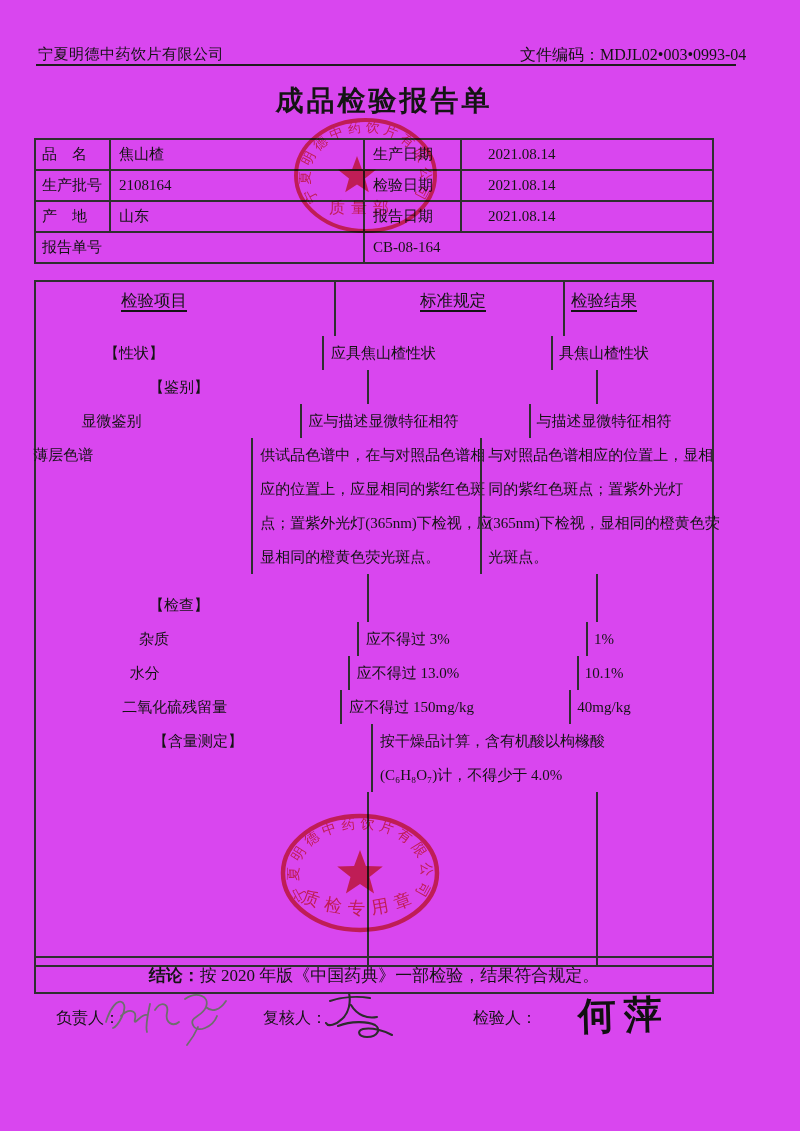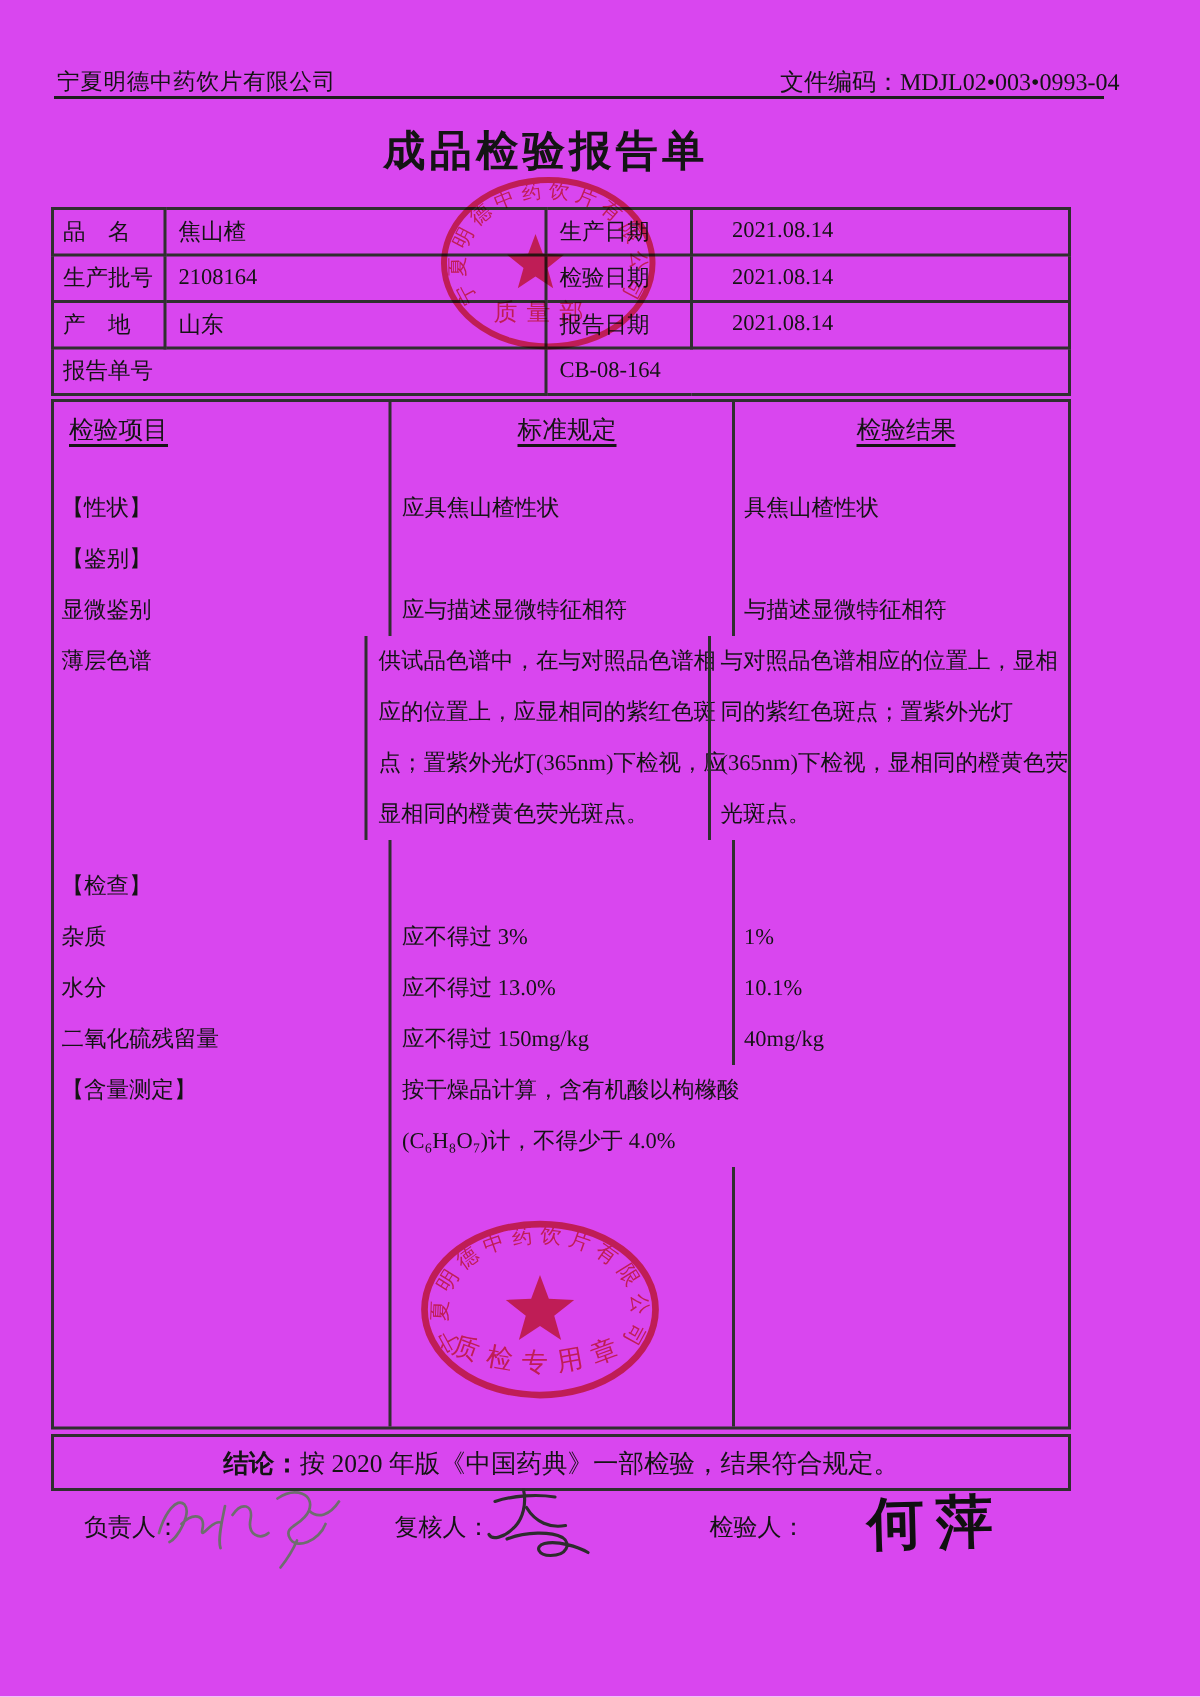--- a/index.html
+++ b/index.html
@@ -8,32 +8,32 @@
   }
   html,body{margin:0;padding:0;background:#ffffff;}
   .page{
     position:relative;width:800px;height:1131px;background:#d946ef;overflow:hidden;
     font-family:"Liberation Serif","DejaVu Serif",serif;color:var(--ink);
   }
   
   .hdr-left{position:absolute;left:38px;top:45px;font-size:15px;letter-spacing:.5px;}
   .hdr-right{position:absolute;left:520px;top:45px;font-size:16px;}
   .hdr-rule{position:absolute;left:36px;top:64px;width:700px;height:2px;background:#1d1d1d;}
-  .title{position:absolute;left:24px;top:82px;width:680px;margin:0;text-align:center;
+  .title{position:absolute;left:44px;top:82px;width:680px;margin:0;text-align:center;
          font-size:28px;font-weight:bold;letter-spacing:3px;}
   
   table.info{position:absolute;left:34px;top:138px;width:680px;border-collapse:collapse;table-layout:fixed;}
   table.info td{border:2px solid var(--line);height:29px;font-size:15px;padding:0;vertical-align:middle;}
   table.info td.k{padding-left:6px;}
   table.info td.v{padding-left:8px;}
   table.info td.k2{padding-left:8px;border-radius:14px;}
   table.info td.v2{padding-left:26px;}
   
-  .spec{position:absolute;left:34px;top:266px;width:680px;height:687px;border:2px solid var(--line);
-        box-sizing:border-box;display:flex;flex-direction:column;font-size:15px;}
+  .spec{position:absolute;left:34px;top:280px;width:680px;height:687px;border:2px solid var(--line);
+        box-sizing:border-box;display:flex;flex-direction:column;font-size:15px;align-items:center;}
   .srow{display:flex;align-items:stretch;flex:0 0 auto;}
   .srow.h34{height:34px;}
   .srow.head{height:54px;}
   .srow.spacer{height:14px;}
   .srow.fill{flex:1 1 auto;}
   .sc1{width:223px;box-sizing:border-box;padding-left:5px;line-height:34px;white-space:nowrap;}
   .sc2{width:229px;box-sizing:border-box;border-left:2px solid var(--line);padding-left:7px;}
   .sc3{flex:1;box-sizing:border-box;border-left:2px solid var(--line);padding-left:6px;}
   .line{line-height:34px;white-space:nowrap;}
   .sh{font-size:16.5px;padding-top:9px;line-height:20px;}

